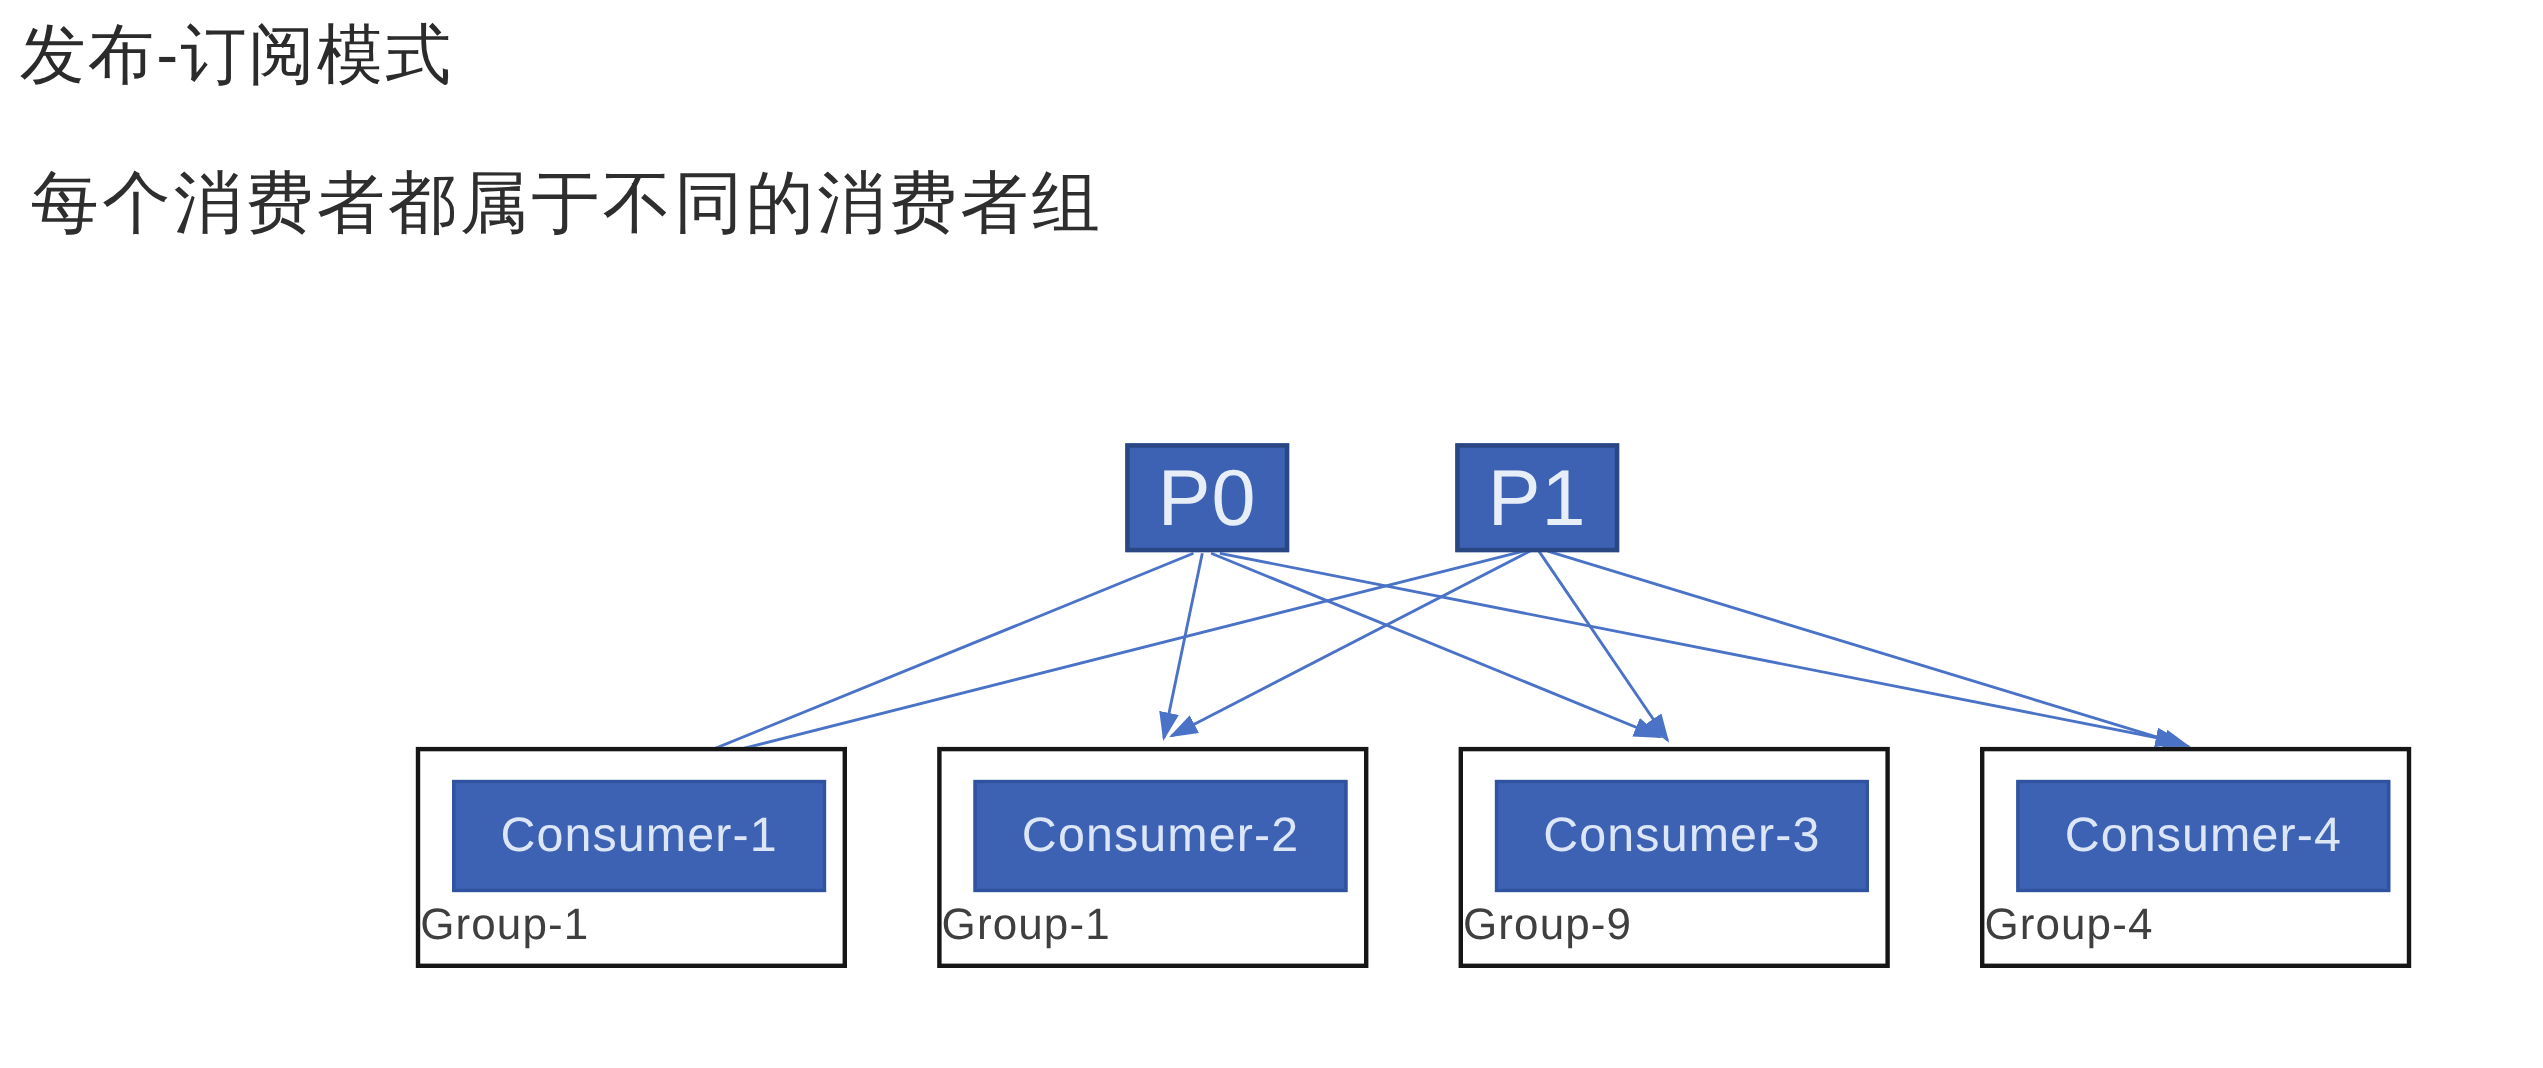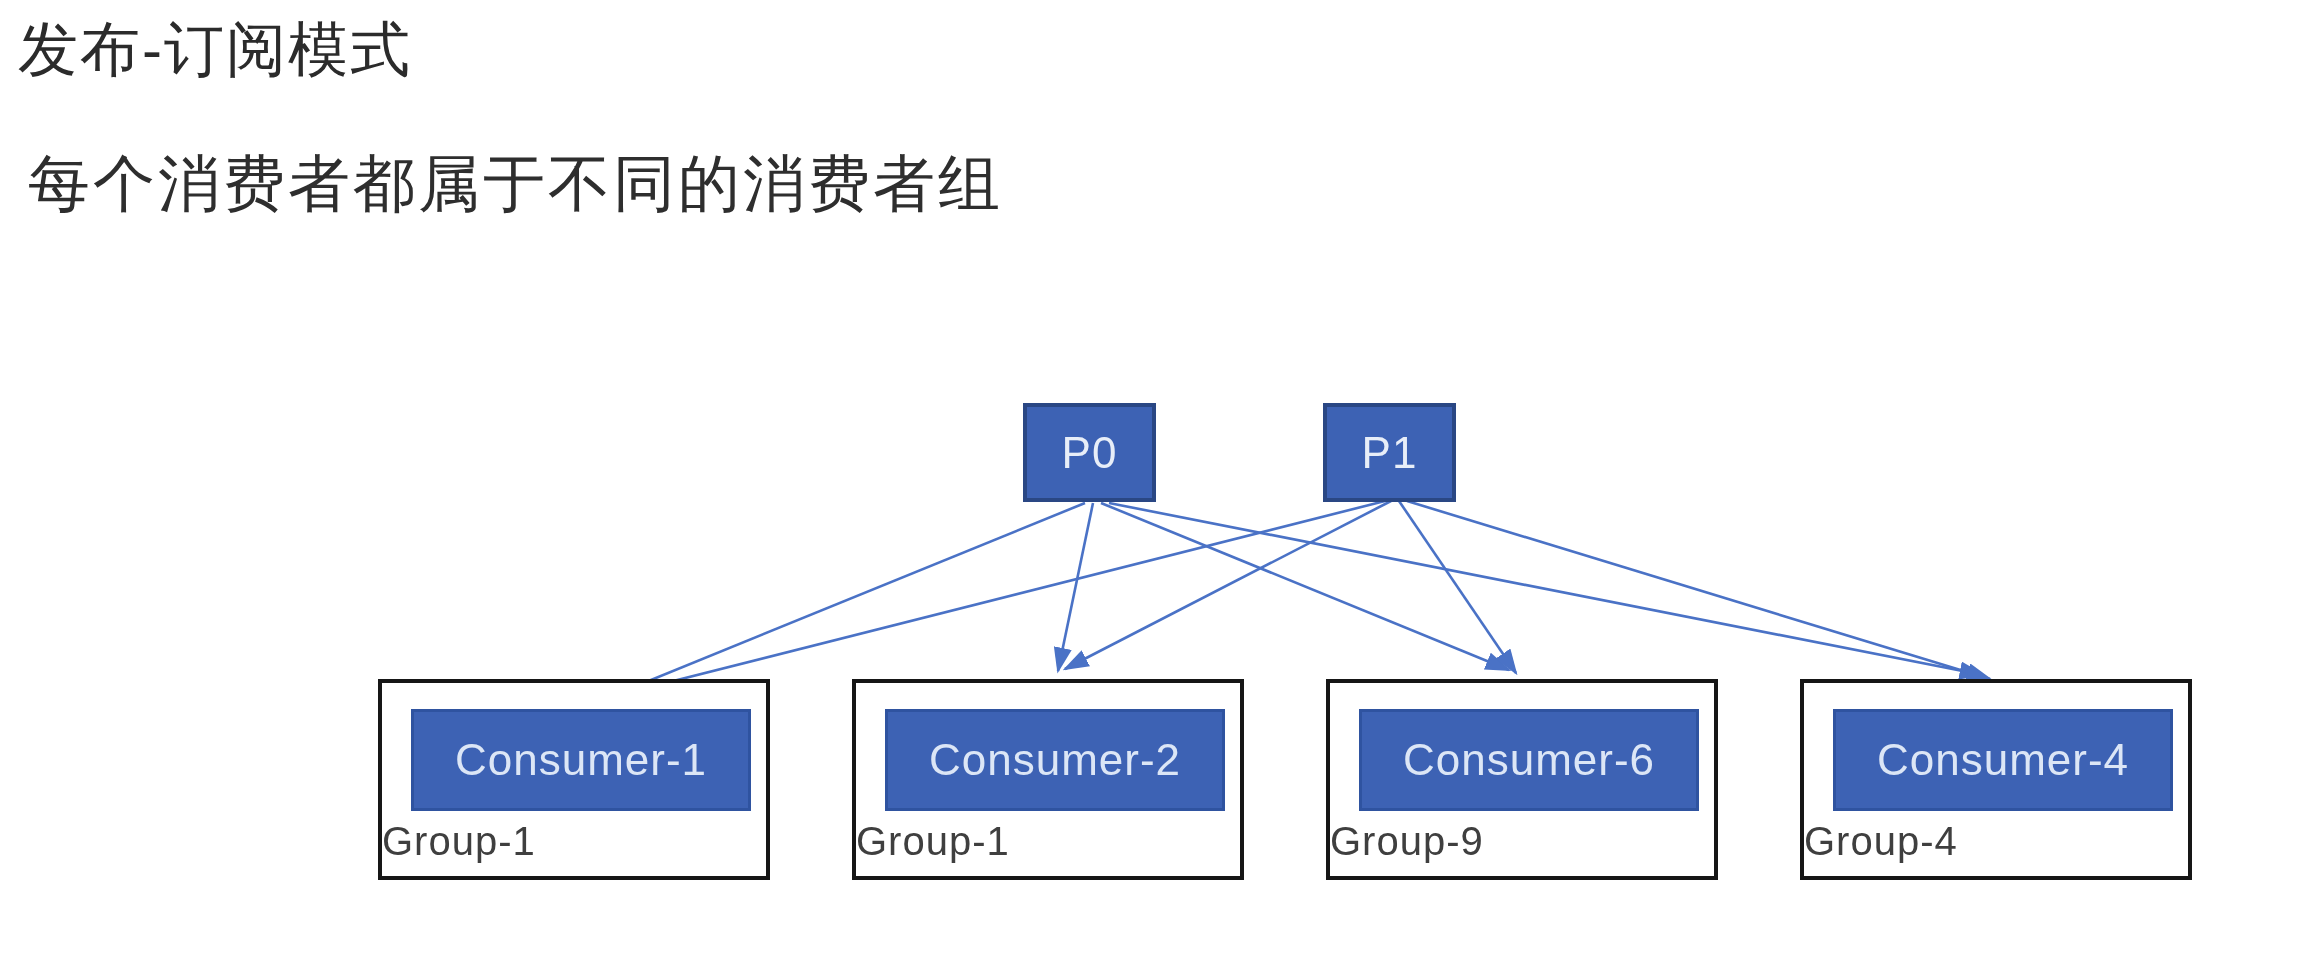--- a/index.html
+++ b/index.html
@@ -42,30 +42,30 @@
   .arrows {
     position: absolute;
     left: 0;
     top: 0;
     width: 2312px;
     height: 971px;
     pointer-events: none;
   }
   .pbox {
     position: absolute;
-    width: 133px;
+    width: 149px;
     height: 99px;
     background: #3d62b4;
     border: 4px solid #2a4784;
     box-sizing: border-box;
     display: flex;
     align-items: center;
     justify-content: center;
     color: #e8eef8;
-    font-size: 44px;
+    font-size: 72px;
     letter-spacing: 1px;
   }
   .pbox.p0 { left: 1023px; top: 403px; }
   .pbox.p1 { left: 1323px; top: 403px; }
   .group {
     position: absolute;
     top: 679px;
     width: 392px;
     height: 201px;
     background: #ffffff;
@@ -145,21 +145,21 @@
 
   <div class="group g2">
     <div class="consumer">
       <span>Consumer-2</span>
     </div>
     <div class="glabel">Group-1</div>
   </div>
 
   <div class="group g3">
     <div class="consumer">
-      <span>Consumer-6</span>
+      <span>Consumer-3</span>
     </div>
     <div class="glabel">Group-9</div>
   </div>
 
   <div class="group g4">
     <div class="consumer">
       <span>Consumer-4</span>
     </div>
     <div class="glabel">Group-4</div>
   </div>

